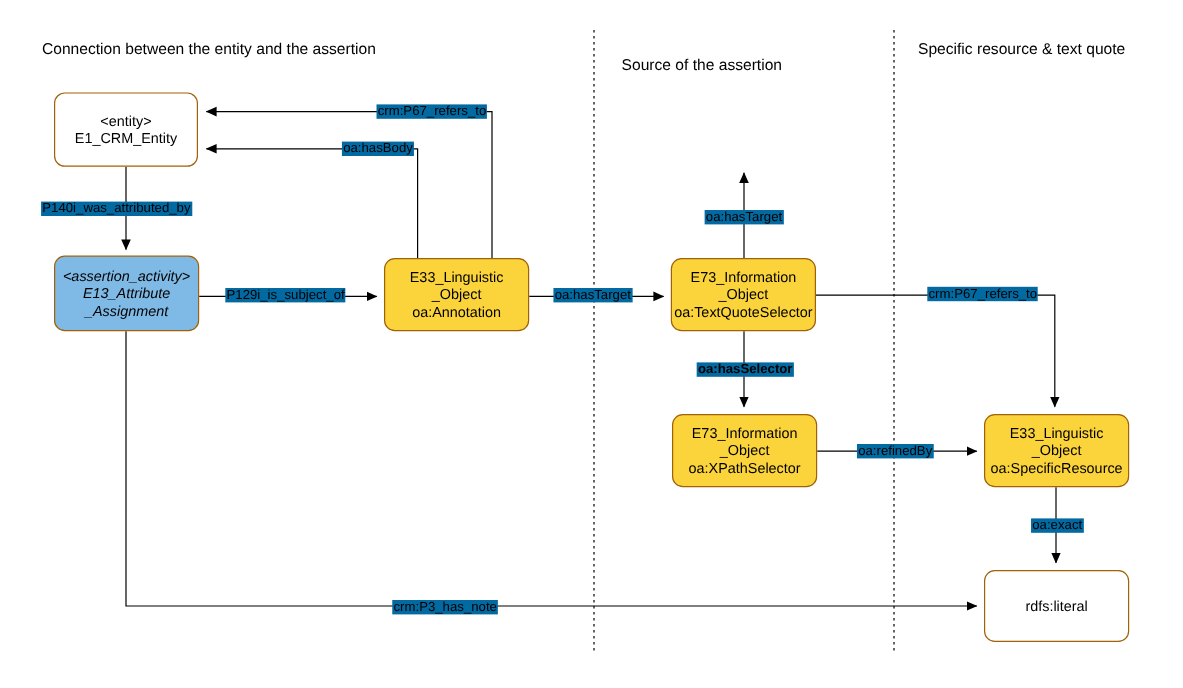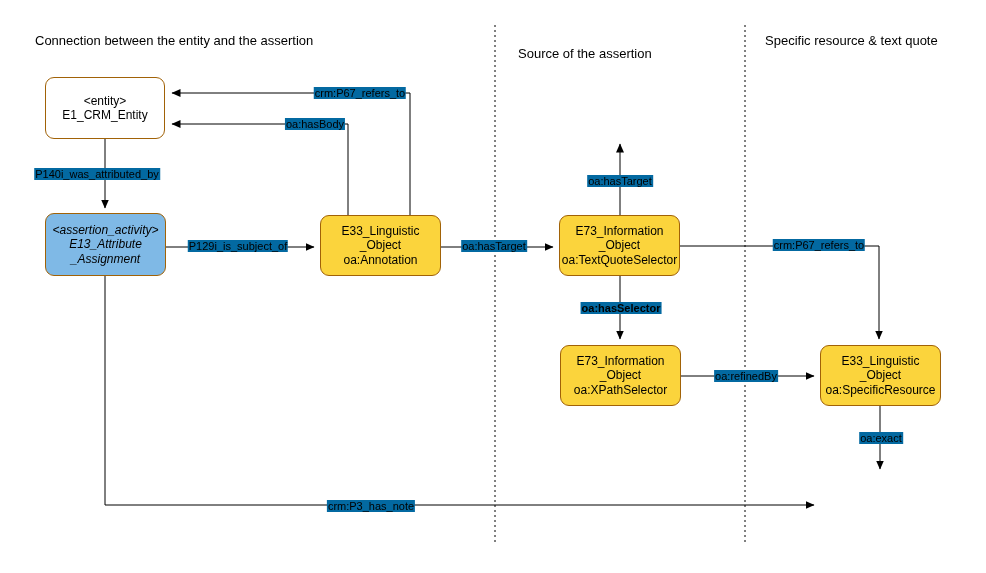--- a/index.html
+++ b/index.html
@@ -85,20 +85,23 @@
     <span>_Object</span>
     <span>oa:XPathSelector</span>
   </div>
 
   <div class="node yellow" style="left:820px;top:345px;width:121px;height:61px;">
     <span>E33_Linguistic</span>
     <span>_Object</span>
     <span>oa:SpecificResource</span>
   </div>
 
+  <div class="node" style="left:820px;top:475px;width:121px;height:60px;">
+    <span>rdfs:literal</span>
+  </div>
 
   <span class="edge-label" style="left:360px;top:93px;">crm:P67_refers_to</span>
   <span class="edge-label" style="left:315px;top:124px;">oa:hasBody</span>
   <span class="edge-label" style="left:97px;top:174px;">P140i_was_attributed_by</span>
   <span class="edge-label" style="left:238px;top:246px;">P129i_is_subject_of</span>
   <span class="edge-label" style="left:494px;top:246px;">oa:hasTarget</span>
   <span class="edge-label" style="left:620px;top:181px;">oa:hasTarget</span>
   <span class="edge-label" style="left:621px;top:308px;font-weight:bold;">oa:hasSelector</span>
   <span class="edge-label" style="left:819px;top:245px;">crm:P67_refers_to</span>
   <span class="edge-label" style="left:746px;top:376px;">oa:refinedBy</span>

